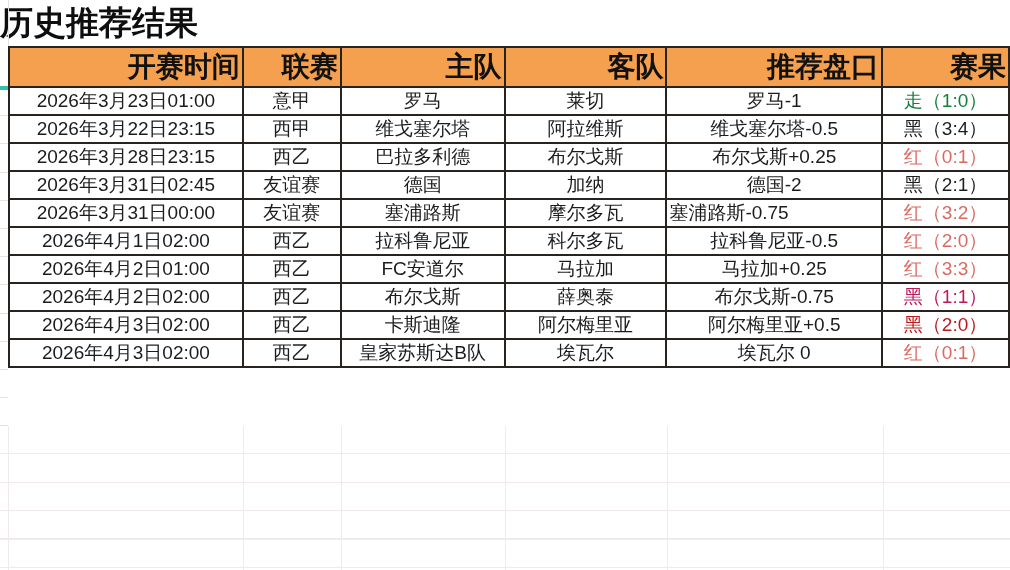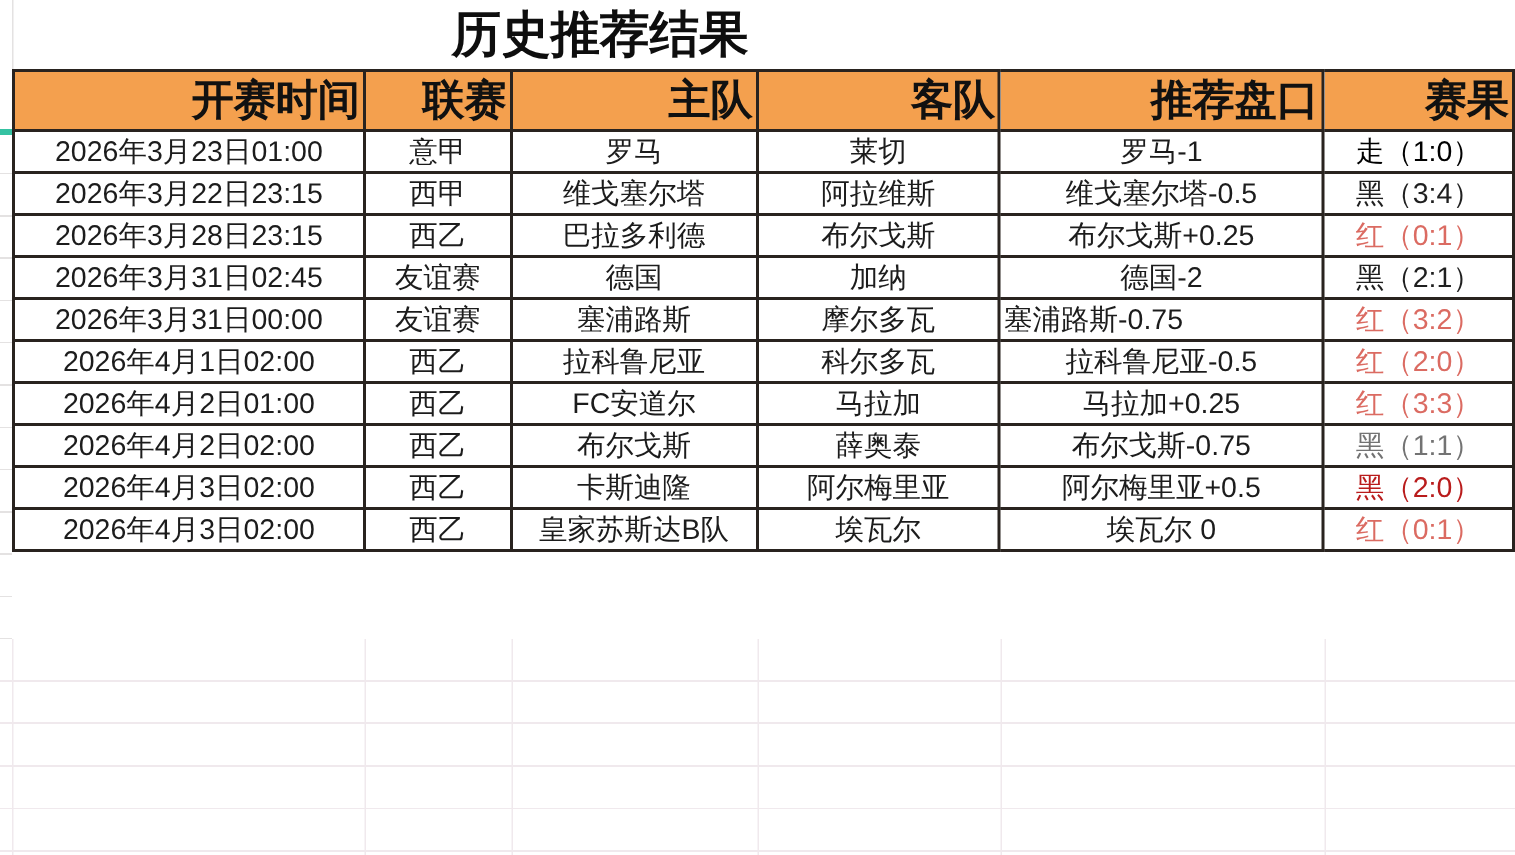--- a/index.html
+++ b/index.html
@@ -5,21 +5,21 @@
   html,body { margin:0; padding:0; }
   body {
     width:1010px; height:570px; position:relative; overflow:hidden;
     background:#ffffff;
     font-family:"Liberation Sans", "DejaVu Sans", sans-serif;
     --header-bg:#F4A04E; --border-dark:#29231f; --faint:#f0e9ed;
     --accent-green:#35C2A2; --margin-line:#e4e2e2;
   }
   .page-title {
     position:absolute; top:1px; left:0; width:800px;
-    text-align:center; font-size:33px; font-weight:bold; color:#0e0e0e;
+    text-align:left; font-size:33px; font-weight:bold; color:#0e0e0e;
   }
   table.results {
     position:absolute; left:8px; top:46px;
     border-collapse:collapse; table-layout:fixed;
   }
   table.results th, table.results td {
     border:2px solid var(--border-dark);
     overflow:hidden; white-space:nowrap; padding:0 2px;
   }
   table.results th {
@@ -83,21 +83,21 @@
       <th>赛果</th>
     </tr>
   </thead>
   <tbody id="table-body">
       <tr>
     <td>2026年3月23日01:00</td>
     <td>意甲</td>
     <td>罗马</td>
     <td>莱切</td>
     <td>罗马-1</td>
-    <td style="color: #000000;">走（1:0）</td>
+    <td style="color: #15803d;">走（1:0）</td>
   </tr>
       <tr>
     <td>2026年3月22日23:15</td>
     <td>西甲</td>
     <td>维戈塞尔塔</td>
     <td>阿拉维斯</td>
     <td>维戈塞尔塔-0.5</td>
     <td style="color: rgb(31, 31, 31);">黑（3:4）</td>
   </tr>
       <tr>
@@ -139,21 +139,21 @@
     <td>马拉加</td>
     <td>马拉加+0.25</td>
     <td style="color: rgb(219, 107, 98); text-align: center;">红（3:3）</td>
   </tr>
       <tr>
     <td>2026年4月2日02:00</td>
     <td>西乙</td>
     <td>布尔戈斯</td>
     <td>薛奥泰</td>
     <td>布尔戈斯-0.75</td>
-    <td style="color: #737373;">黑（1:1）</td>
+    <td style="color: #be185d;">黑（1:1）</td>
   </tr>
       <tr>
     <td>2026年4月3日02:00</td>
     <td>西乙</td>
     <td>卡斯迪隆</td>
     <td>阿尔梅里亚</td>
     <td>阿尔梅里亚+0.5</td>
     <td style="color: #b91c1c;">黑（2:0）</td>
   </tr>
       <tr>

